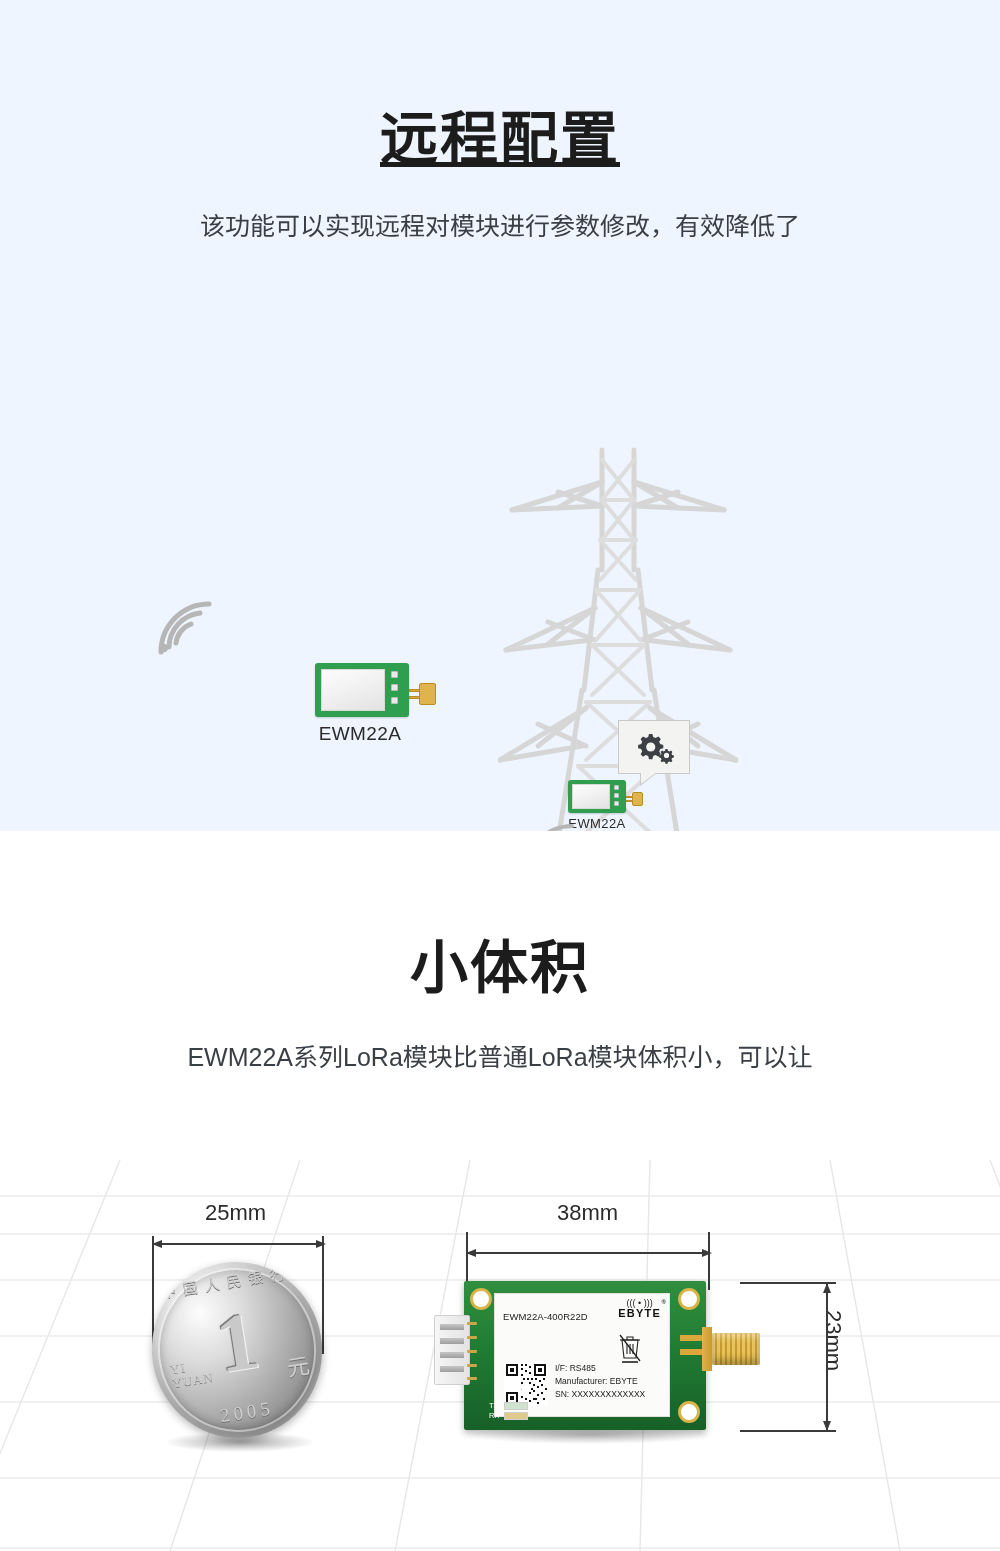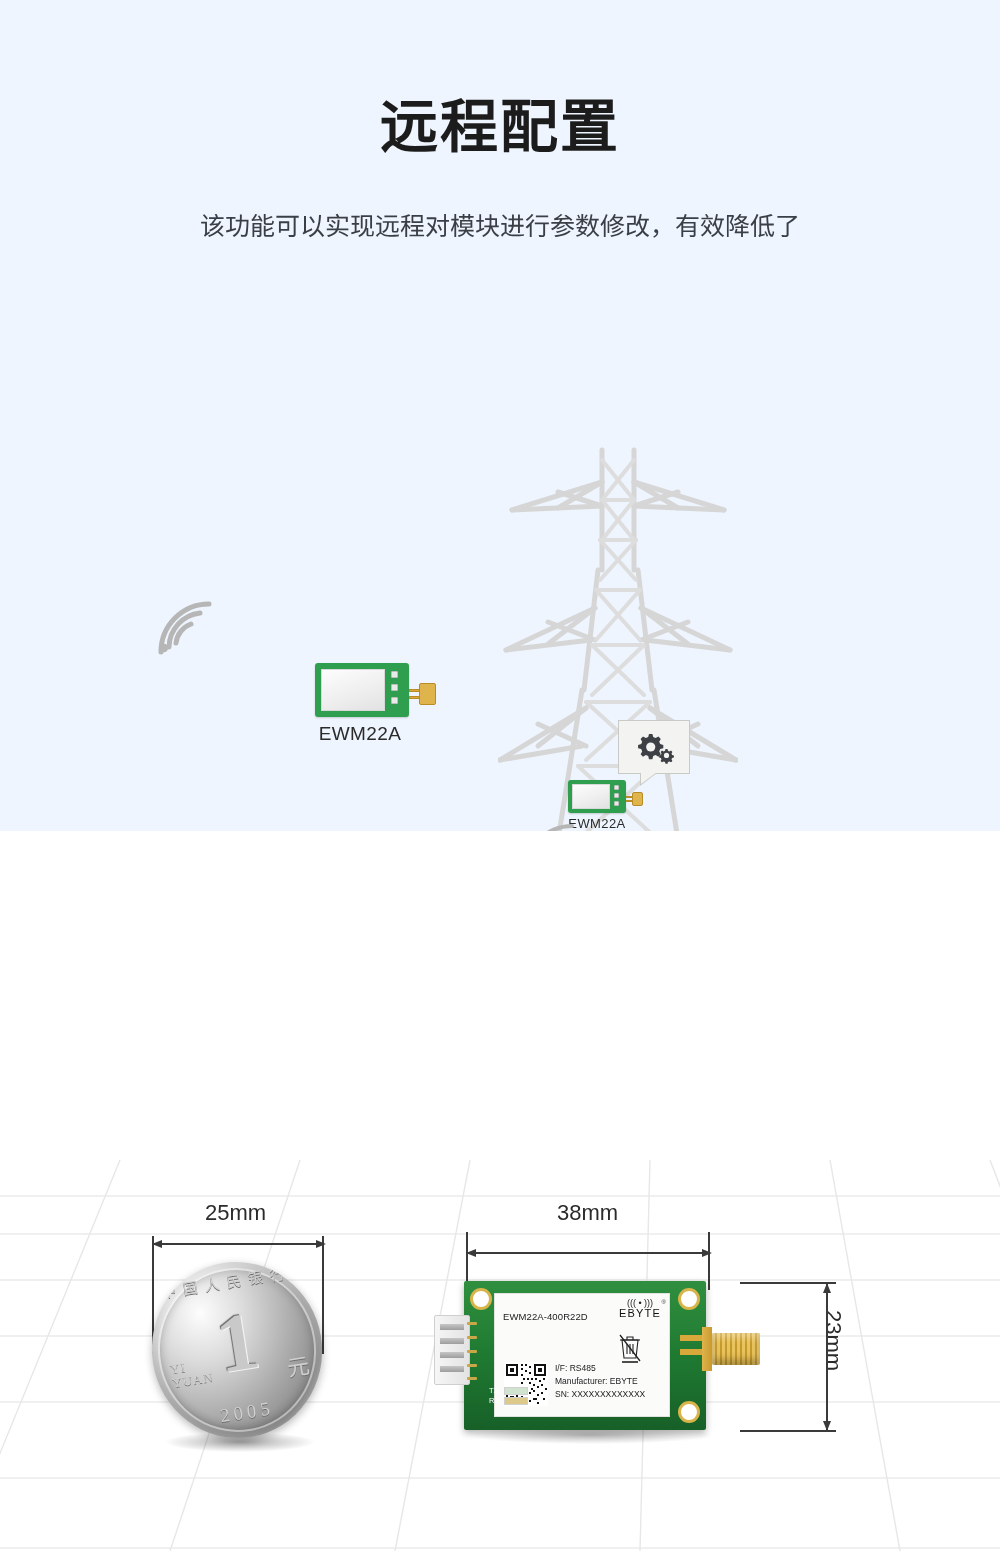--- a/index.html
+++ b/index.html
@@ -186,36 +186,36 @@
   .pcb-title{
     position:absolute; left:8px; top:17px;
     font-size:9.5px; color:#1b1b1b; letter-spacing:.1px;
     font-family:"Liberation Sans","DejaVu Sans",sans-serif;
     white-space:nowrap;
   }
   .ebyte{
     position:absolute; right:8px; top:5px; text-align:center; line-height:1;
   }
   .ebyte-wave{ font-size:9px; color:#222; letter-spacing:0; }
-  .ebyte-name{ font-size:11px; font-weight:normal; letter-spacing:1.2px; color:#111; }
+  .ebyte-name{ font-size:11px; font-weight:bold; letter-spacing:1.2px; color:#111; }
   .ebyte-r{ position:absolute; right:-6px; top:0; font-size:6px; color:#333; }
   .weee{
     position:absolute; right:26px; top:38px; width:26px; height:32px;
   }
   .qr{
     position:absolute; left:9px; top:68px; width:44px; height:44px;
     background:#111;
   }
   .specs{
     position:absolute; left:60px; top:68px; line-height:13px;
     font-size:8.5px; color:#1b1b1b;
     font-family:"Liberation Sans","DejaVu Sans",sans-serif;
     white-space:nowrap;
   }
-  .led-box{ position:absolute; left:25px; bottom:24px; }
+  .led-box{ position:absolute; left:25px; bottom:9px; }
   .led-row{ display:flex; align-items:center; gap:2px; margin-bottom:1px; }
   .led-txt{ font-size:7.5px; color:#ffffff; width:13px; font-family:"Liberation Sans","DejaVu Sans",sans-serif; }
   .led{ width:24px; height:8px; border:1px solid #cfcfcf; }
   .led.tx{ background:#cfe3cf; }
   .led.rx{ background:#ddc98a; }
   .conn{
     position:absolute; left:-30px; top:34px; width:36px; height:70px;
     background:linear-gradient(90deg,#f6f6f6,#e3e3e3);
     border:1px solid #cfcfcf; border-radius:2px;
   }
@@ -249,21 +249,21 @@
     border-radius:50%;
   }
 </style>
 </head>
 <body>
 
 <div class="page">
 
   <div class="section-remote">
 
-    <div class="sec-title" style="position:absolute;left:0;top:80px;width:1000px;">远程配置</div>
+    <div class="sec-title" style="position:absolute;left:0;top:92px;width:1000px;text-decoration:underline;">远程配置</div>
 
     <div class="sec-desc" style="position:absolute;left:0;top:205px;width:1000px;">
       <div>该功能可以实现远程对模块进行参数修改，有效降低了</div>
     </div>
 
     <div class="illus">
 
       <div class="tower-shadow"></div>
 
       <svg style="position:absolute;left:498px;top:90px;" width="240" height="600" viewBox="0 0 240 600">
@@ -372,22 +372,24 @@
         <div class="m-ant" style="left:94px;top:33px;width:11px;height:3px;"></div>
         <div class="m-ant-b" style="left:104px;top:20px;width:17px;height:22px;"></div>
         <div class="m-label" style="left:-25px;top:60px;width:140px;">EWM22A</div>
       </div>
 
     </div>
   </div>
 
   <div class="section-size">
 
+    <div class="sec-title" style="position:absolute;left:0;top:90px;width:1000px;">小体积</div>
 
     <div class="sec-desc" style="position:absolute;left:0;top:205px;width:1000px;">
+      <div>EWM22A系列LoRa模块比普通LoRa模块体积小，可以让</div>
     </div>
   </div>
 
   <div class="photo-area">
     <svg class="grid-floor" width="1000" height="391" viewBox="0 0 1000 391">
       <g stroke="#ececec" stroke-width="1.4" fill="none">
         <path d="M0 36 H1000 M0 74 H1000 M0 120 H1000 M0 176 H1000
                  M0 242 H1000 M0 318 H1000 M0 388 H1000"></path>
       </g>
       <g stroke="#e7e7e7" stroke-width="1.4" fill="none">

